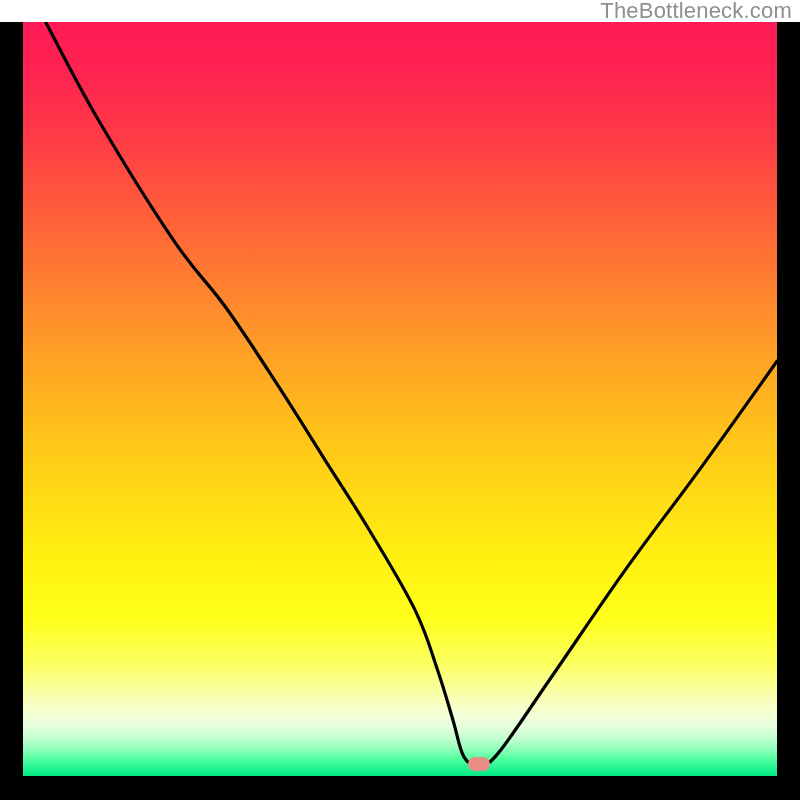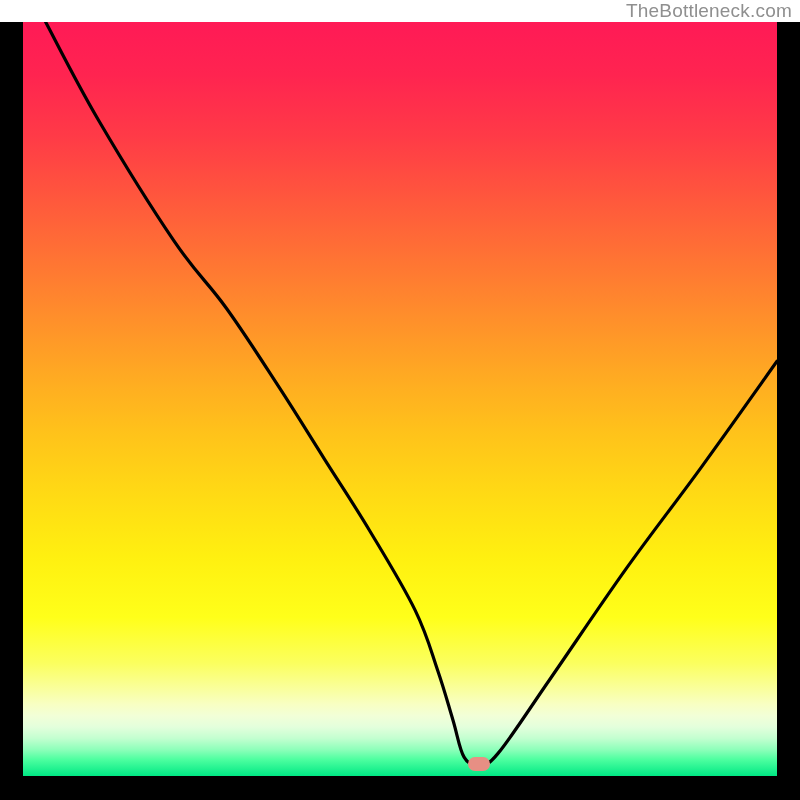--- a/index.html
+++ b/index.html
@@ -25,21 +25,21 @@
     height: 22px;
     background: #fff;
   }
   .watermark {
     position: absolute;
     top: 0;
     right: 8px;
     height: 22px;
     line-height: 22px;
     color: #8f8f8f;
-    font-size: 19px;
+    font-size: 22px;
     font-weight: 500;
     letter-spacing: 0.2px;
     text-align: right;
   }
   .plot {
     position: absolute;
     left: 23px;
     top: 22px;
     width: 754px;
     height: 754px;

